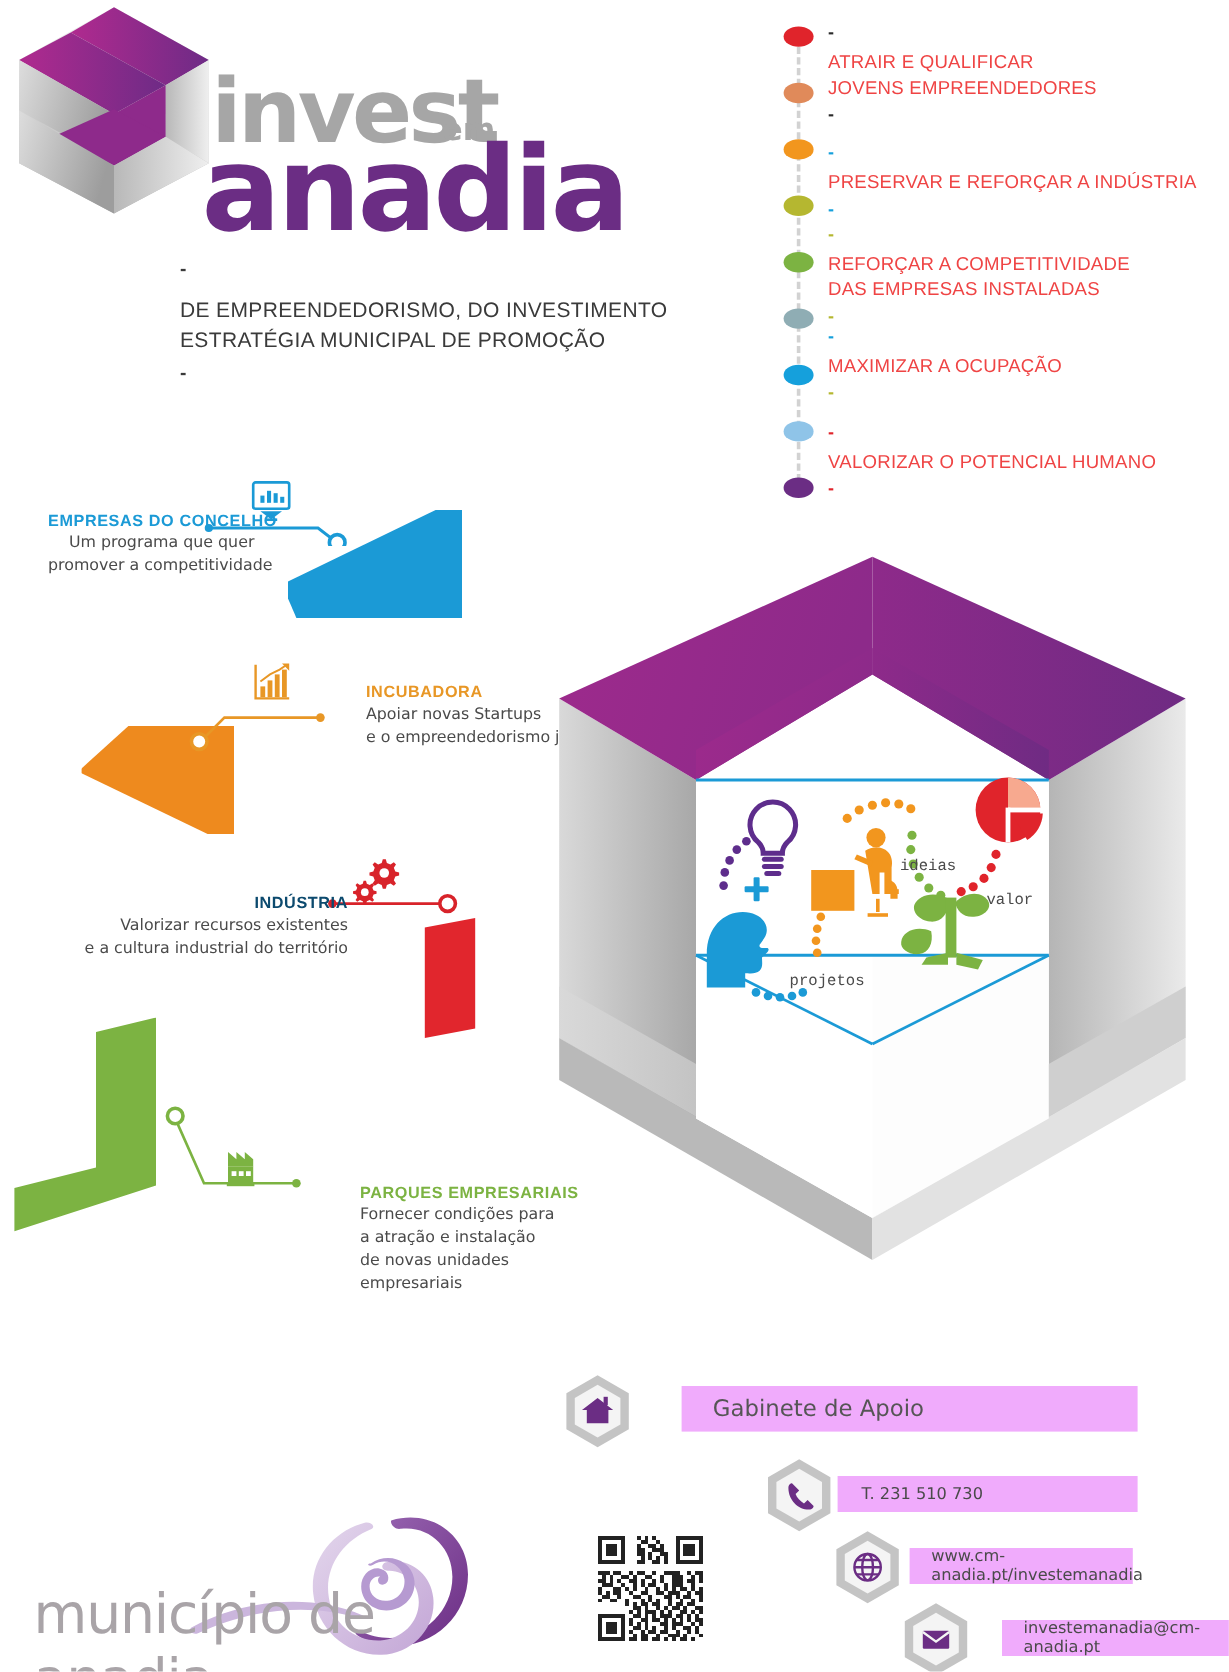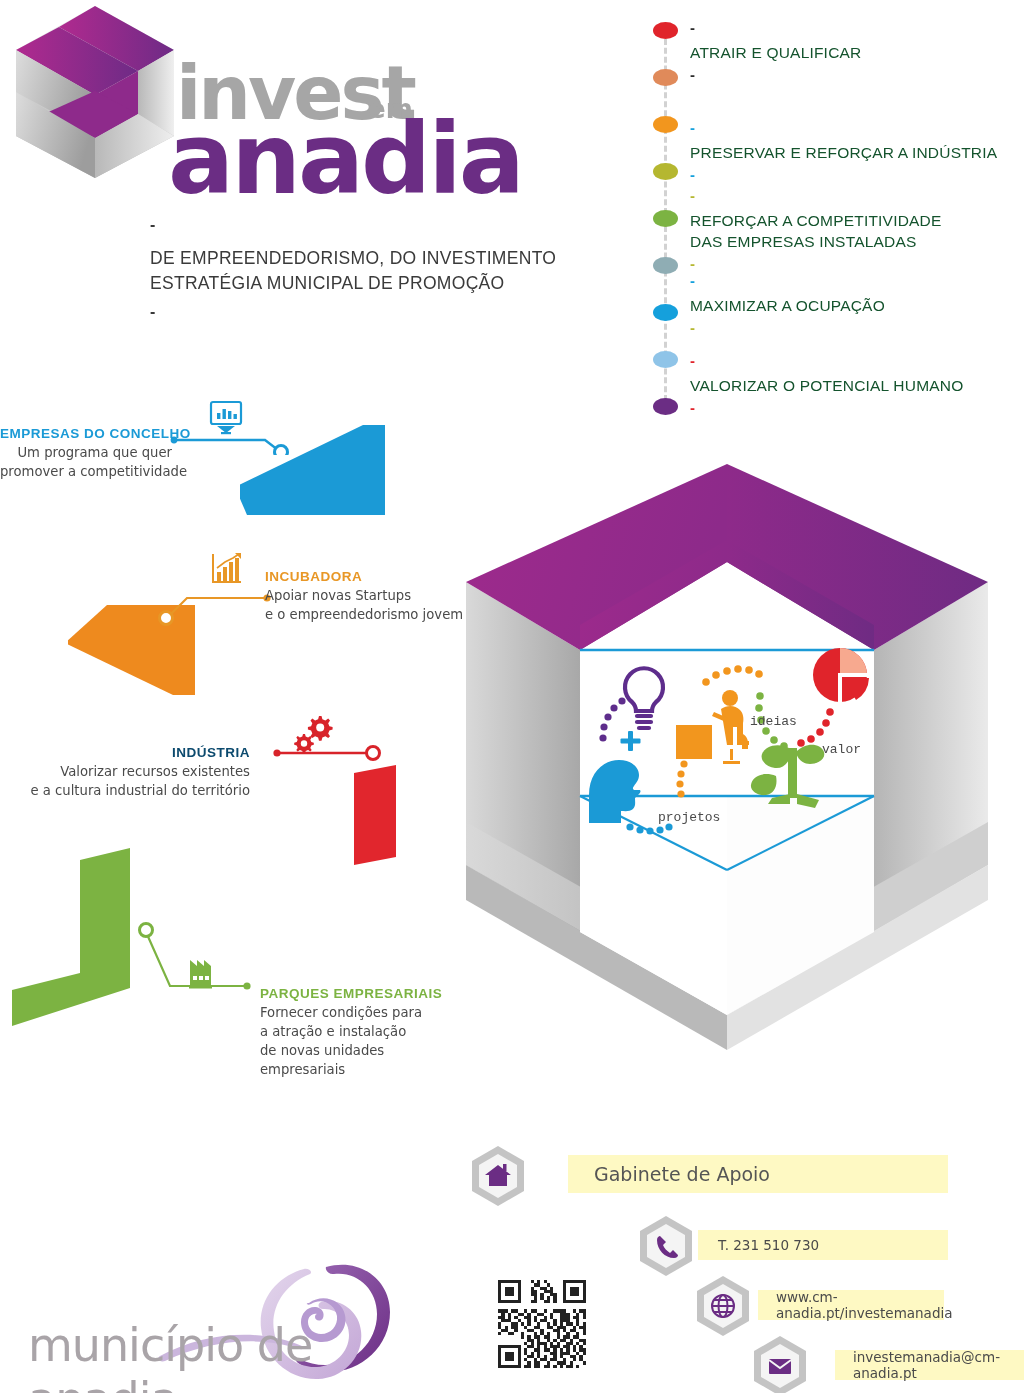--- a/index.html
+++ b/index.html
@@ -44,48 +44,48 @@
     position: absolute; left: 24px; top: 22px; width: 0;
     height: 380px; border-left: 3px dashed #d2d2d2;
   }
   .obj-dot {
     position: absolute; left: 13px; width: 25px; height: 17px;
     border-radius: 50%;
   }
   .obj-block { position: absolute; left: 50px; width: 330px; }
   .obj-sep { font-size: 15px; font-weight: 700; line-height: 15px; }
   .obj-text {
-    font-size: 15.5px; color: #14532d; line-height: 21px;
+    font-size: 15.5px; color: #ef4444; line-height: 21px;
     letter-spacing: 0.2px; white-space: nowrap;
   }
 
   
   .prog-shape { position: absolute; }
-  .prog-label { position: absolute; }
+  .prog-label { position: absolute; margin-left: 40px; }
   .prog-title {
     font-size: 13.5px; font-weight: 700; letter-spacing: 0.5px;
     line-height: 18px; white-space: nowrap;
   }
   .prog-desc {
     font-size: 13.2px; color: #4a4a4a; line-height: 19px;
     white-space: nowrap; font-family: "DejaVu Sans", sans-serif;
   }
   .ta-right { text-align: right; }
   .ta-left { text-align: left; }
 
   
   #cube { position: absolute; left: 462px; top: 450px; width: 530px; height: 650px; }
   .cube-cap { position: absolute; font-size: 13px; color: #4a4a4a;
       font-family: Liberation Mono, monospace; }
 
   
   #contact { position: absolute; left: 470px; top: 1135px; width: 554px; height: 260px; }
   .hexicon { position: absolute; width: 56px; height: 62px; }
   .contact-bar {
-    position: absolute; background: #fef9c3; height: 30px;
+    position: absolute; background: #f0abfc; height: 30px;
     display: flex; align-items: center;
   }
   .contact-bar span {
     font-size: 13.5px; color: #4a4a4a;
     font-family: "DejaVu Sans", sans-serif;
   }
   #office-bar { height: 38px; }
   #office-bar span { font-size: 19px; color: #555; }
 
   
@@ -166,20 +166,21 @@
     <div class="obj-dot" style="top:202px;background:#7cb342"></div>
     <div class="obj-dot" style="top:249px;background:#8fadb4"></div>
     <div class="obj-dot" style="top:296px;background:#15a0dc"></div>
     <div class="obj-dot" style="top:343px;background:#8fc4e8"></div>
     <div class="obj-dot" style="top:390px;background:#6b2d84"></div>
 
     <div class="obj-block" style="top:12px">
       <div class="obj-sep" style="color:#2b2b2b">-</div>
       <div style="height:7px"></div>
       <div class="obj-text">ATRAIR E QUALIFICAR</div>
+      <div class="obj-text">JOVENS EMPREENDEDORES</div>
       <div style="height:4px"></div>
       <div class="obj-sep" style="color:#2b2b2b">-</div>
     </div>
 
     <div class="obj-block" style="top:112px">
       <div class="obj-sep" style="color:#15a0dc">-</div>
       <div style="height:7px"></div>
       <div class="obj-text">PRESERVAR E REFORÇAR A INDÚSTRIA</div>
       <div style="height:4px"></div>
       <div class="obj-sep" style="color:#15a0dc">-</div>

